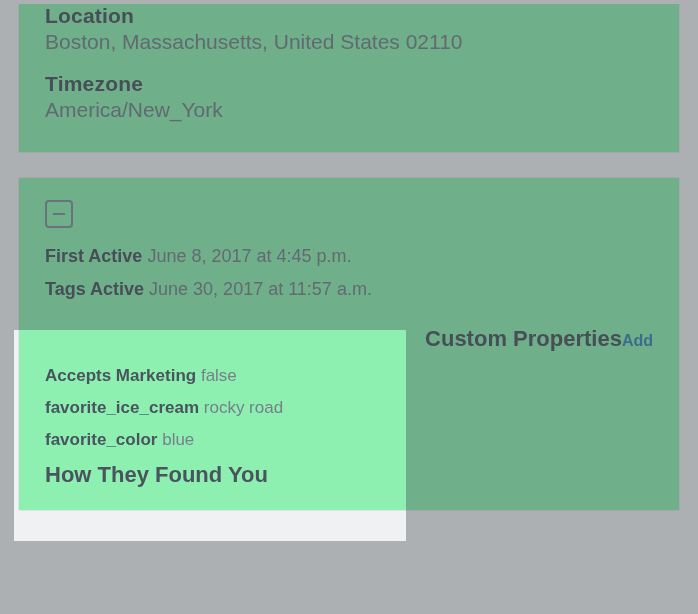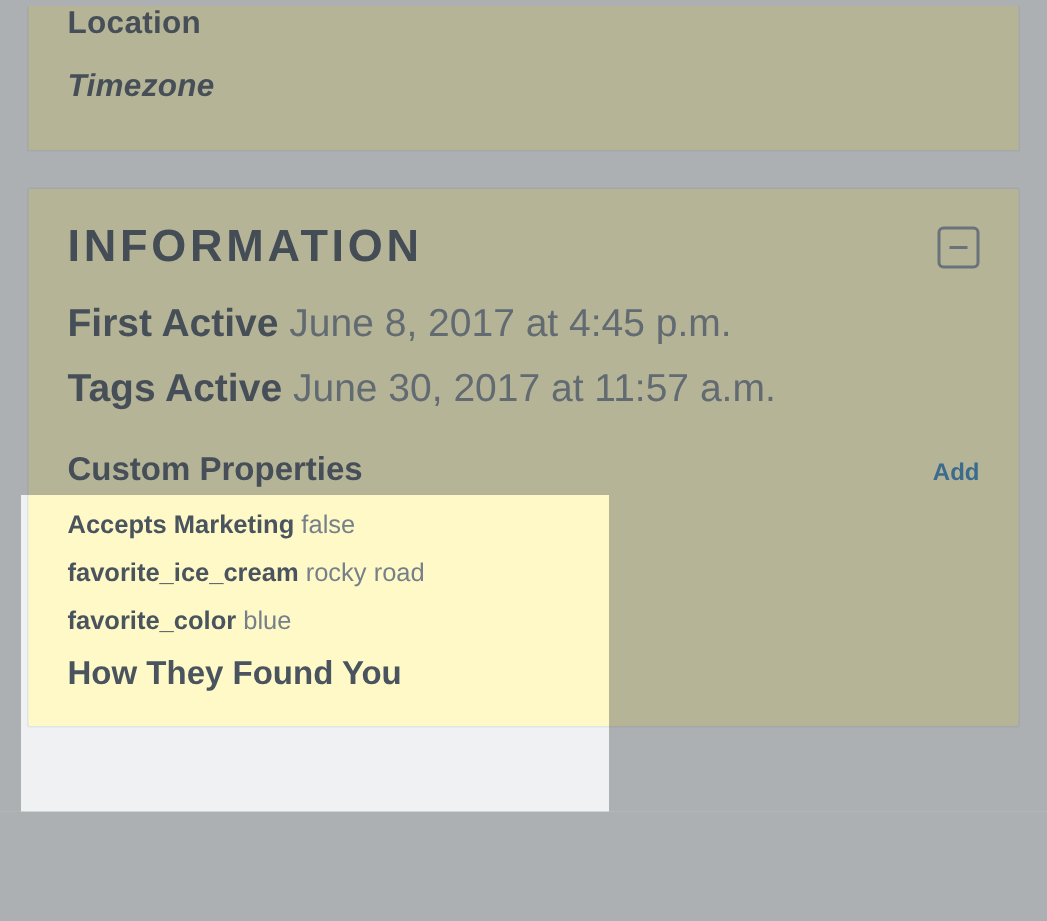--- a/index.html
+++ b/index.html
@@ -8,21 +8,21 @@
       background: #eef1f3;
       width: 698px;
       height: 614px;
       overflow: hidden;
       position: relative;
     }
     .page-wrap {
       padding: 0 18px;
     }
     .card {
-      background: #fef9c3;
+      background: #86efac;
       border: 1px solid #dfe3e6;
       border-radius: 2px;
       padding: 0 26px 22px 26px;
       margin-bottom: 24px;
       position: relative;
     }
     .top-card {
       border-top: none;
       border-radius: 0;
       margin-top: -2px;
@@ -66,34 +66,35 @@
       justify-content: center;
     }
     .collapse-icon::before {
       content: "";
       display: block;
       width: 12px;
       height: 2px;
       background: #7c8893;
     }
     .line {
-      font-size: 26px;
+      font-size: 18px;
       color: #6e7983;
       margin-bottom: 12px;
     }
     .line-label {
       font-weight: 700;
       color: #3f4a55;
     }
     .sub-header {
       display: flex;
-      justify-content: space-between;
+      justify-content: flex-end;
       align-items: baseline;
       margin-top: 26px;
       margin-bottom: 14px;
+      margin-left: 34px;
     }
     .sub-title {
       font-weight: 700;
       font-size: 22px;
       color: #3f4a55;
     }
     .add-link {
       font-weight: 700;
       font-size: 16px;
       color: #2d7cb1;
@@ -139,29 +140,30 @@
     }
   </style>
 </head>
 <body>
 
 <div class="page-wrap">
 
   <div class="card top-card">
     <div class="field">
       <div class="field-label">Location</div>
-    </div>
-    <div class="field" style="margin-bottom:8px;font-style:italic;">
+      <div class="field-value">Boston, Massachusetts, United States 02110</div>
+    </div>
+    <div class="field" style="margin-bottom:8px;">
       <div class="field-label">Timezone</div>
+      <div class="field-value">America/New_York</div>
     </div>
   </div>
 
   <div class="card">
     <div class="section-header">
-      <div class="section-title">INFORMATION</div>
       <div class="collapse-icon"></div>
     </div>
 
     <div class="line">
       <span class="line-label">First Active</span>
       <span>June 8, 2017 at 4:45 p.m.</span>
     </div>
     <div class="line">
       <span class="line-label">Tags Active</span>
       <span>June 30, 2017 at 11:57 a.m.</span>

